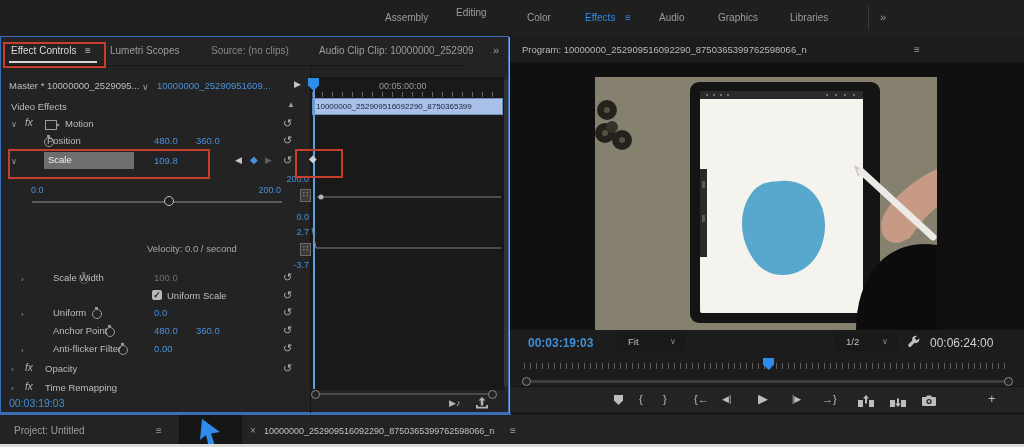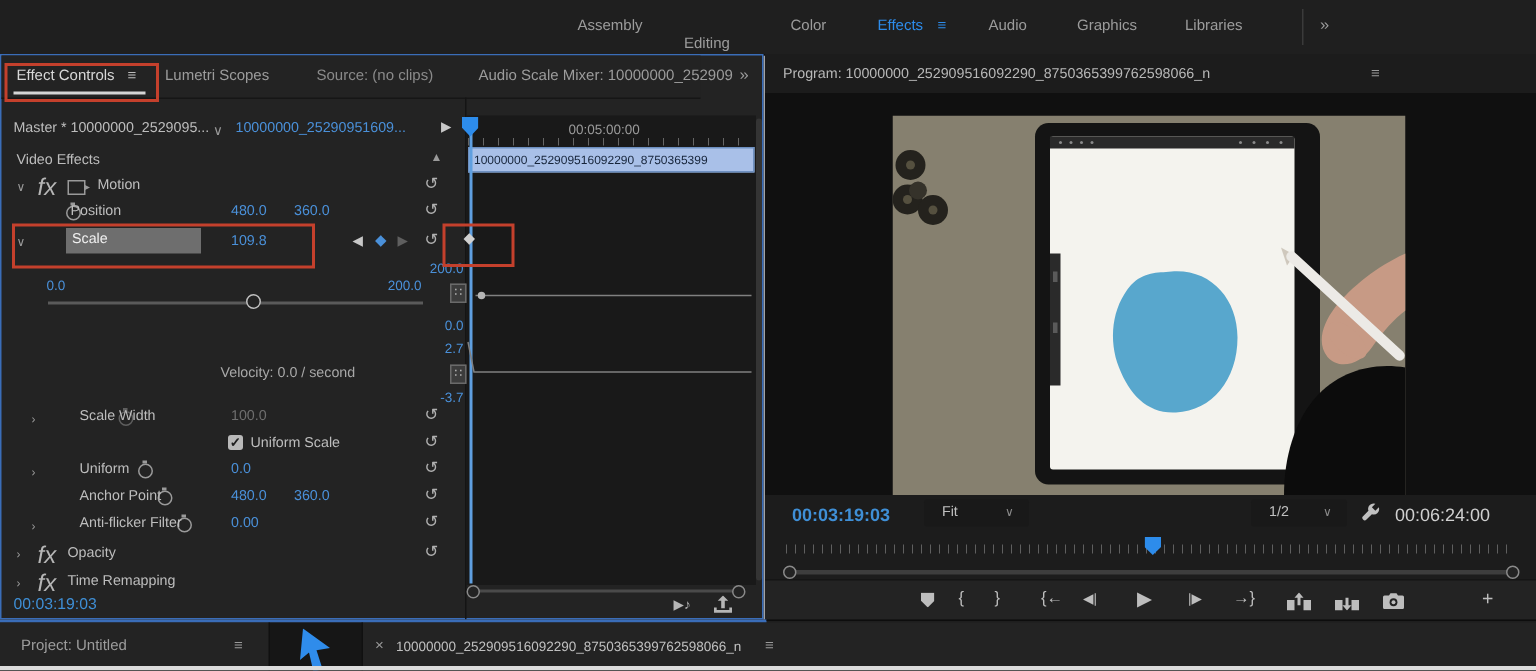--- a/index.html
+++ b/index.html
@@ -23,50 +23,50 @@
       font-size:9px;line-height:10px;text-align:center;font-weight:bold;}
   .redbox{position:absolute;border:2.5px solid #c4402c;}
   .shield{display:inline-block;width:9px;height:10px;background:#bdbdbd;
           clip-path:polygon(0 0,100% 0,100% 55%,50% 100%,0 55%);}
   .ticon{position:absolute;color:#bdbdbd;font-size:11px;}
   .ring{position:absolute;width:7px;height:7px;border:1.5px solid #8a8a8a;border-radius:50%;background:#232323;}
   .ddbox{position:absolute;height:18px;background:#191919;border-radius:2px;}
   .motion-ic{display:inline-block;width:10px;height:8px;border:1px solid #9a9a9a;position:relative;}
   .motion-ic::after{content:"";position:absolute;right:-4px;top:1.5px;border-left:4px solid #9a9a9a;
       border-top:2.5px solid transparent;border-bottom:2.5px solid transparent;}
-  .fxi{font-style:italic;font-size:16px;color:#b5b5b5;}
+  .fxi{font-style:italic;font-size:10px;color:#b5b5b5;}
 </style>
 </head>
 <body>
 
 <div id="screen">
 
   <div class="abs" style="left:0;top:0;width:1024px;height:36px;background:#1f1f1f;border-bottom:1px solid #0d0d0d;">
     <span class="abs tabtxt" style="left:385px;top:12px;">Assembly</span>
-    <span class="abs tabtxt" style="left:456px;top:24px;">Editing</span>
+    <span class="abs tabtxt" style="left:456px;top:7px;">Editing</span>
     <span class="abs tabtxt" style="left:527px;top:12px;">Color</span>
     <span class="abs tabtxt" style="left:585px;top:12px;color:#2d8ceb;">Effects</span>
     <span class="abs" style="left:625px;top:12px;color:#2d8ceb;font-size:10px;">≡</span>
     <span class="abs tabtxt" style="left:659px;top:12px;">Audio</span>
     <span class="abs tabtxt" style="left:718px;top:12px;">Graphics</span>
     <span class="abs tabtxt" style="left:790px;top:12px;">Libraries</span>
     <div class="abs" style="left:868px;top:6px;width:1px;height:24px;background:#3a3a3a;"></div>
     <span class="abs tabtxt" style="left:880px;top:11px;font-size:11px;">»</span>
   </div>
 
   <div class="abs" style="left:0;top:36px;width:509px;height:377px;background:#232323;border:1.5px solid #3a6db8;box-sizing:border-box;">
 
     
     <div class="abs" style="left:0;top:0;width:466px;height:28px;background:#232323;border-bottom:1px solid #161616;">
       <span class="abs tabtxt active-tab" style="left:10px;top:8px;">Effect Controls</span>
       <span class="abs" style="left:84px;top:8px;color:#bdbdbd;font-size:10px;">≡</span>
       <div class="abs" style="left:8px;top:24px;width:88px;height:2px;background:#d5d5d5;"></div>
       <span class="abs tabtxt" style="left:109px;top:8px;">Lumetri Scopes</span>
       <span class="abs tabtxt" style="left:210px;top:8px;color:#8a8a8a;">Source: (no clips)</span>
-      <span class="abs tabtxt" style="left:318px;top:8px;">Audio Scale Mixer: 10000000_252909</span>
+      <span class="abs tabtxt" style="left:318px;top:8px;">Audio Clip Clip: 10000000_252909</span>
       <span class="abs tabtxt" style="left:492px;top:7px;font-size:11px;"></span>
       <span class="abs tabtxt" style="left:492px;top:7px;font-size:11px;">»</span>
     </div>
 
     
     <span class="abs lbl" style="left:8px;top:43px;">Master * 10000000_2529095...</span>
     <span class="abs arr" style="left:141px;top:45px;font-size:9px;">∨</span>
     <span class="abs blue" style="left:156px;top:43px;font-size:9.5px;">10000000_25290951609...</span>
     <span class="abs" style="left:293px;top:42px;color:#c8c8c8;font-size:9px;">▶</span>
 

